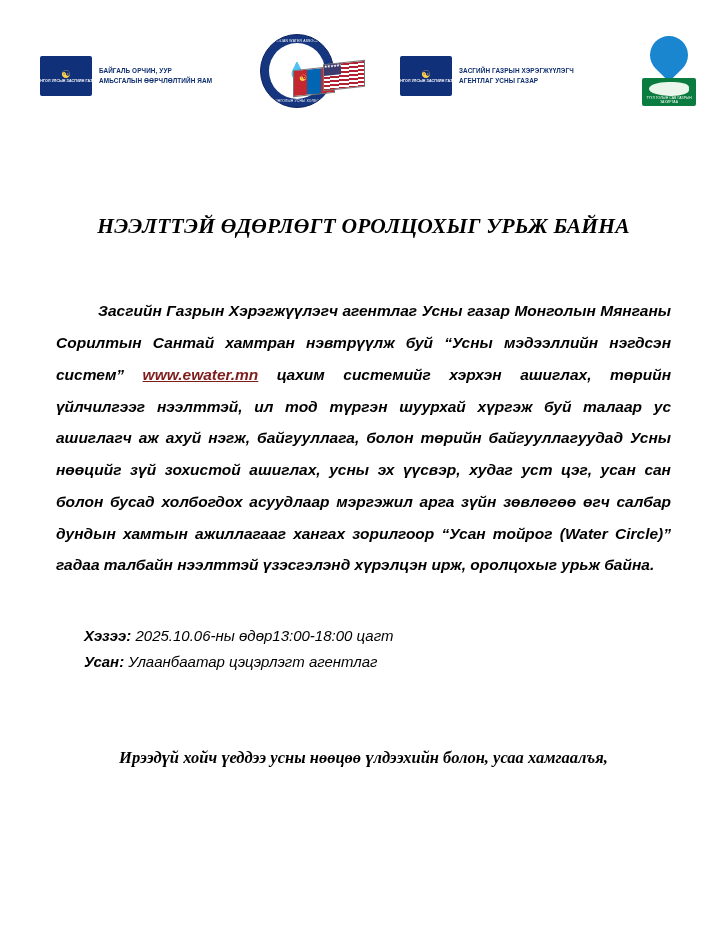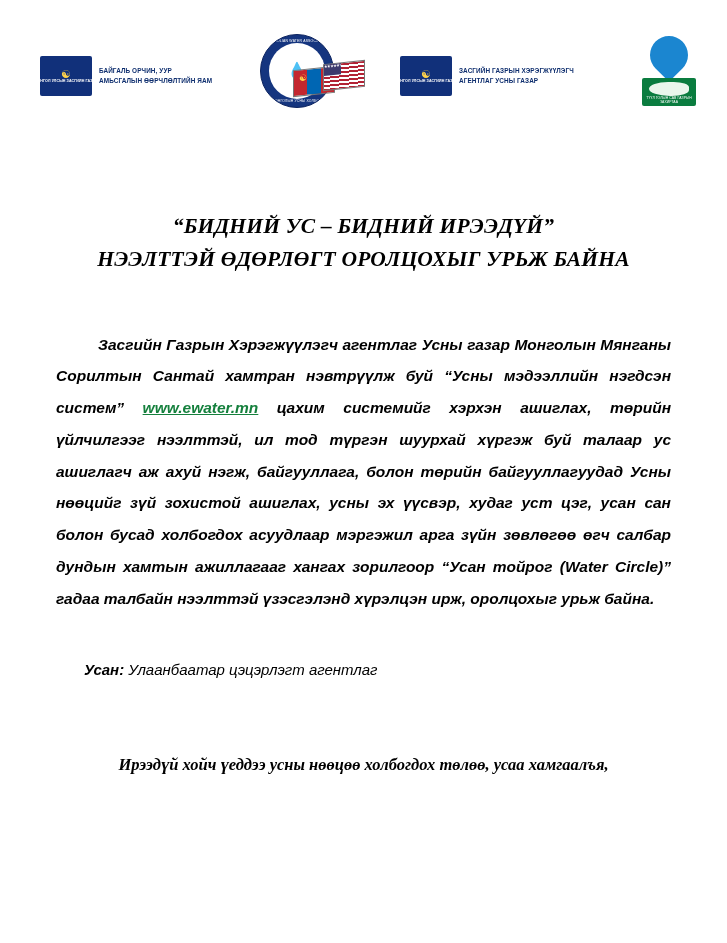--- a/index.html
+++ b/index.html
@@ -236,21 +236,21 @@
     line-height: 2.05;
     font-style: italic;
     font-weight: bold;
     font-family: "Liberation Sans", sans-serif;
   }
   .body-block .indent {
     display: inline-block;
     width: 42px;
   }
   .link {
-    color: #15803d;
+    color: #7f1d1d;
     text-decoration: underline;
   }
 
   
   .meta-block {
     margin: 42px 56px 0 84px;
     font-size: 15px;
     font-family: "Liberation Sans", sans-serif;
     font-style: italic;
     line-height: 1.75;
@@ -324,34 +324,37 @@
       <div class="drop"></div>
       <div class="map-box">
         <div class="mapshape"></div>
         <div class="caption">ТҮҮЛ ГОЛЫН САВ ГАЗРЫН ЗАХИРГАА</div>
       </div>
     </div>
 
   </div>
 
   <div class="title-block">
-    <div class="title-line">“БИДНИЙ УС – БИДНИЙ ИРЭЭДҮЙ”</div>
     <div class="title-line">НЭЭЛТТЭЙ ӨДӨРЛӨГТ ОРОЛЦОХЫГ УРЬЖ БАЙНА</div>
   </div>
 
   <div class="body-block">
     <span class="indent"></span><span>Засгийн Газрын Хэрэгжүүлэгч агентлаг Усны газар Монголын Мянганы Сорилтын Сантай хамтран нэвтрүүлж буй “Усны мэдээллийн нэгдсэн систем”</span>
     <a class="link" href="#">www.ewater.mn</a>
     <span>цахим системийг хэрхэн ашиглах, төрийн үйлчилгээг нээлттэй, ил тод түргэн шуурхай хүргэж буй талаар ус ашиглагч аж ахуй нэгж, байгууллага, болон төрийн байгууллагуудад Усны нөөцийг зүй зохистой ашиглах, усны эх үүсвэр, худаг уст цэг, усан сан болон бусад холбогдох асуудлаар мэргэжил арга зүйн зөвлөгөө өгч салбар дундын хамтын ажиллагааг хангах зорилгоор “Усан тойрог (Water Circle)” гадаа талбайн нээлттэй үзэсгэлэнд хүрэлцэн ирж, оролцохыг урьж байна.</span>
   </div>
 
   <div class="meta-block">
     <div>
+      <span class="meta-key">Хэзээ:</span>
+      <span class="meta-val">2025.10.06-ны өдөр13:00-18:00 цагт</span>
+    </div>
+    <div>
       <span class="meta-key">Усан:</span>
       <span class="meta-val">Улаанбаатар цэцэрлэгт агентлаг</span>
     </div>
   </div>
 
   <div class="slogan">
-    <div>Ирээдүй хойч үеддээ усны нөөцөө холбогдох төлөө, усаа хамгаалъя,</div>
+    <div>Ирээдүй хойч үеддээ усны нөөцөө үлдээхийн болон, усаа хамгаалъя,</div>
   </div>
 
 </div>
 
 </body></html>

